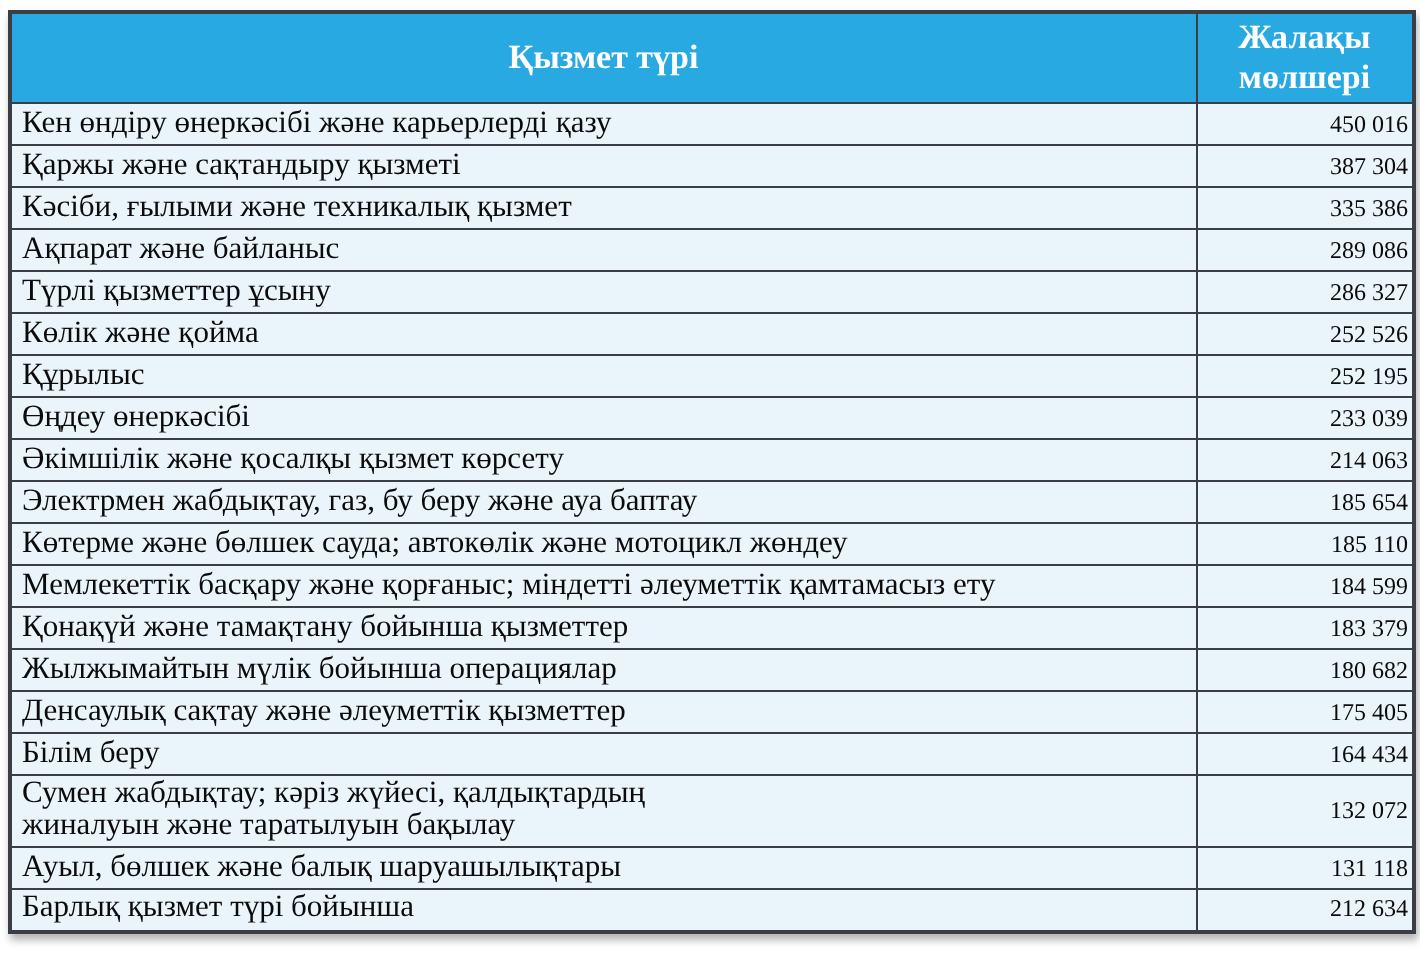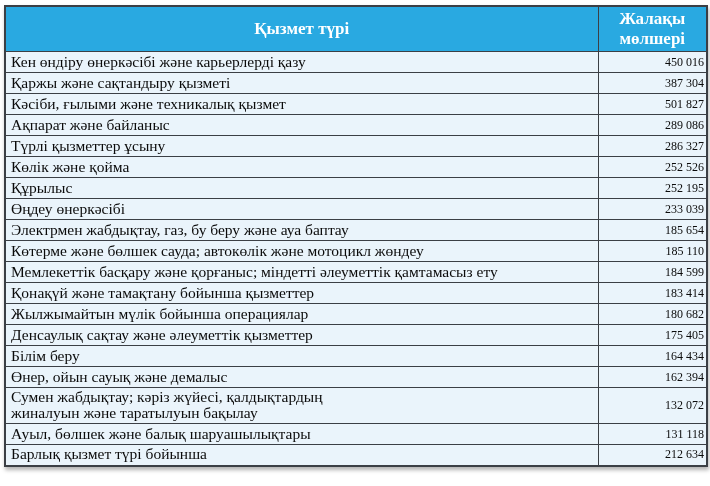--- a/index.html
+++ b/index.html
@@ -81,21 +81,21 @@
     <td class="salary-cell">450 016</td>
   </tr>
 
   <tr>
     <td class="activity-cell">Қаржы және сақтандыру қызметі</td>
     <td class="salary-cell">387 304</td>
   </tr>
 
   <tr>
     <td class="activity-cell">Кәсіби, ғылыми және техникалық қызмет</td>
-    <td class="salary-cell">501 827</td>
+    <td class="salary-cell">335 386</td>
   </tr>
 
   <tr>
     <td class="activity-cell">Ақпарат және байланыс</td>
     <td class="salary-cell">289 086</td>
   </tr>
 
   <tr>
     <td class="activity-cell">Түрлі қызметтер ұсыну</td>
     <td class="salary-cell">286 327</td>
@@ -109,60 +109,60 @@
   <tr>
     <td class="activity-cell">Құрылыс</td>
     <td class="salary-cell">252 195</td>
   </tr>
 
   <tr>
     <td class="activity-cell">Өңдеу өнеркәсібі</td>
     <td class="salary-cell">233 039</td>
   </tr>
 
+  <tr>
+    <td class="activity-cell">Әкімшілік және қосалқы қызмет көрсету</td>
+    <td class="salary-cell">214 063</td>
+  </tr>
 
   <tr>
     <td class="activity-cell">Электрмен жабдықтау, газ, бу беру және ауа баптау</td>
     <td class="salary-cell">185 654</td>
   </tr>
 
   <tr>
     <td class="activity-cell">Көтерме және бөлшек сауда; автокөлік және мотоцикл жөндеу</td>
     <td class="salary-cell">185 110</td>
   </tr>
 
   <tr>
     <td class="activity-cell">Мемлекеттік басқару және қорғаныс; міндетті әлеуметтік қамтамасыз ету</td>
     <td class="salary-cell">184 599</td>
   </tr>
 
   <tr>
     <td class="activity-cell">Қонақүй және тамақтану бойынша қызметтер</td>
-    <td class="salary-cell">183 414</td>
+    <td class="salary-cell">183 379</td>
   </tr>
 
   <tr>
     <td class="activity-cell">Жылжымайтын мүлік бойынша операциялар</td>
     <td class="salary-cell">180 682</td>
   </tr>
 
   <tr>
     <td class="activity-cell">Денсаулық сақтау және әлеуметтік қызметтер</td>
     <td class="salary-cell">175 405</td>
   </tr>
 
   <tr>
     <td class="activity-cell">Білім беру</td>
     <td class="salary-cell">164 434</td>
   </tr>
 
-  <tr>
-    <td class="activity-cell">Өнер, ойын сауық және демалыс</td>
-    <td class="salary-cell">162 394</td>
-  </tr>
 
   <tr>
     <td class="activity-cell">Сумен жабдықтау; кәріз жүйесі, қалдықтардың
 жиналуын және таратылуын бақылау</td>
     <td class="salary-cell">132 072</td>
   </tr>
 
   <tr>
     <td class="activity-cell">Ауыл, бөлшек және балық шаруашылықтары</td>
     <td class="salary-cell">131 118</td>

